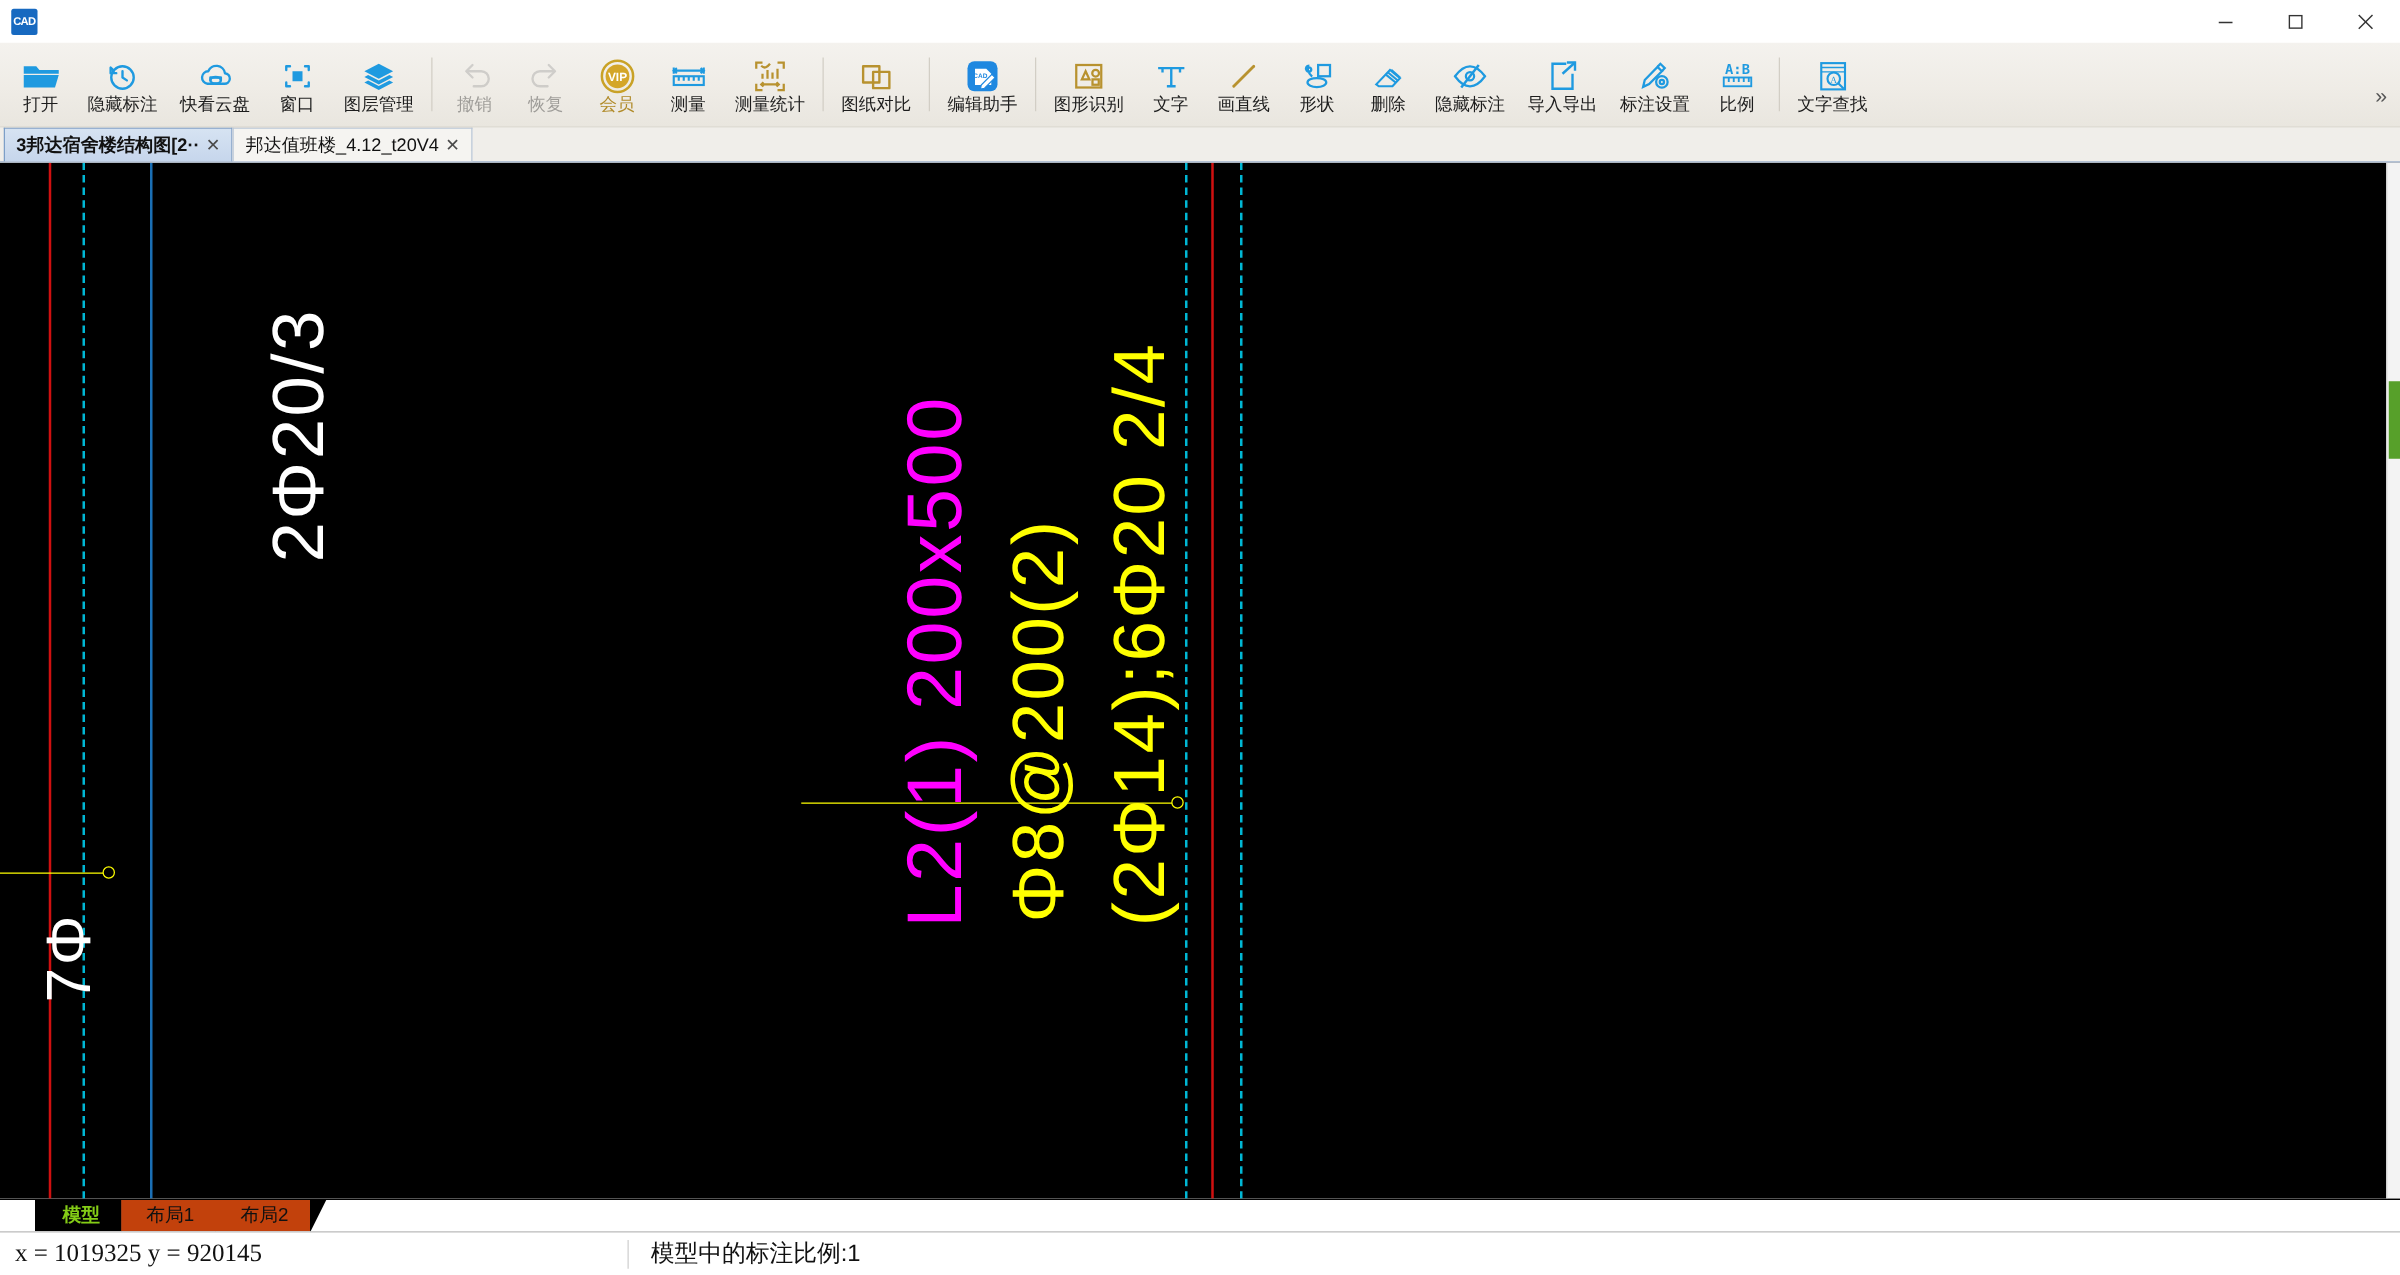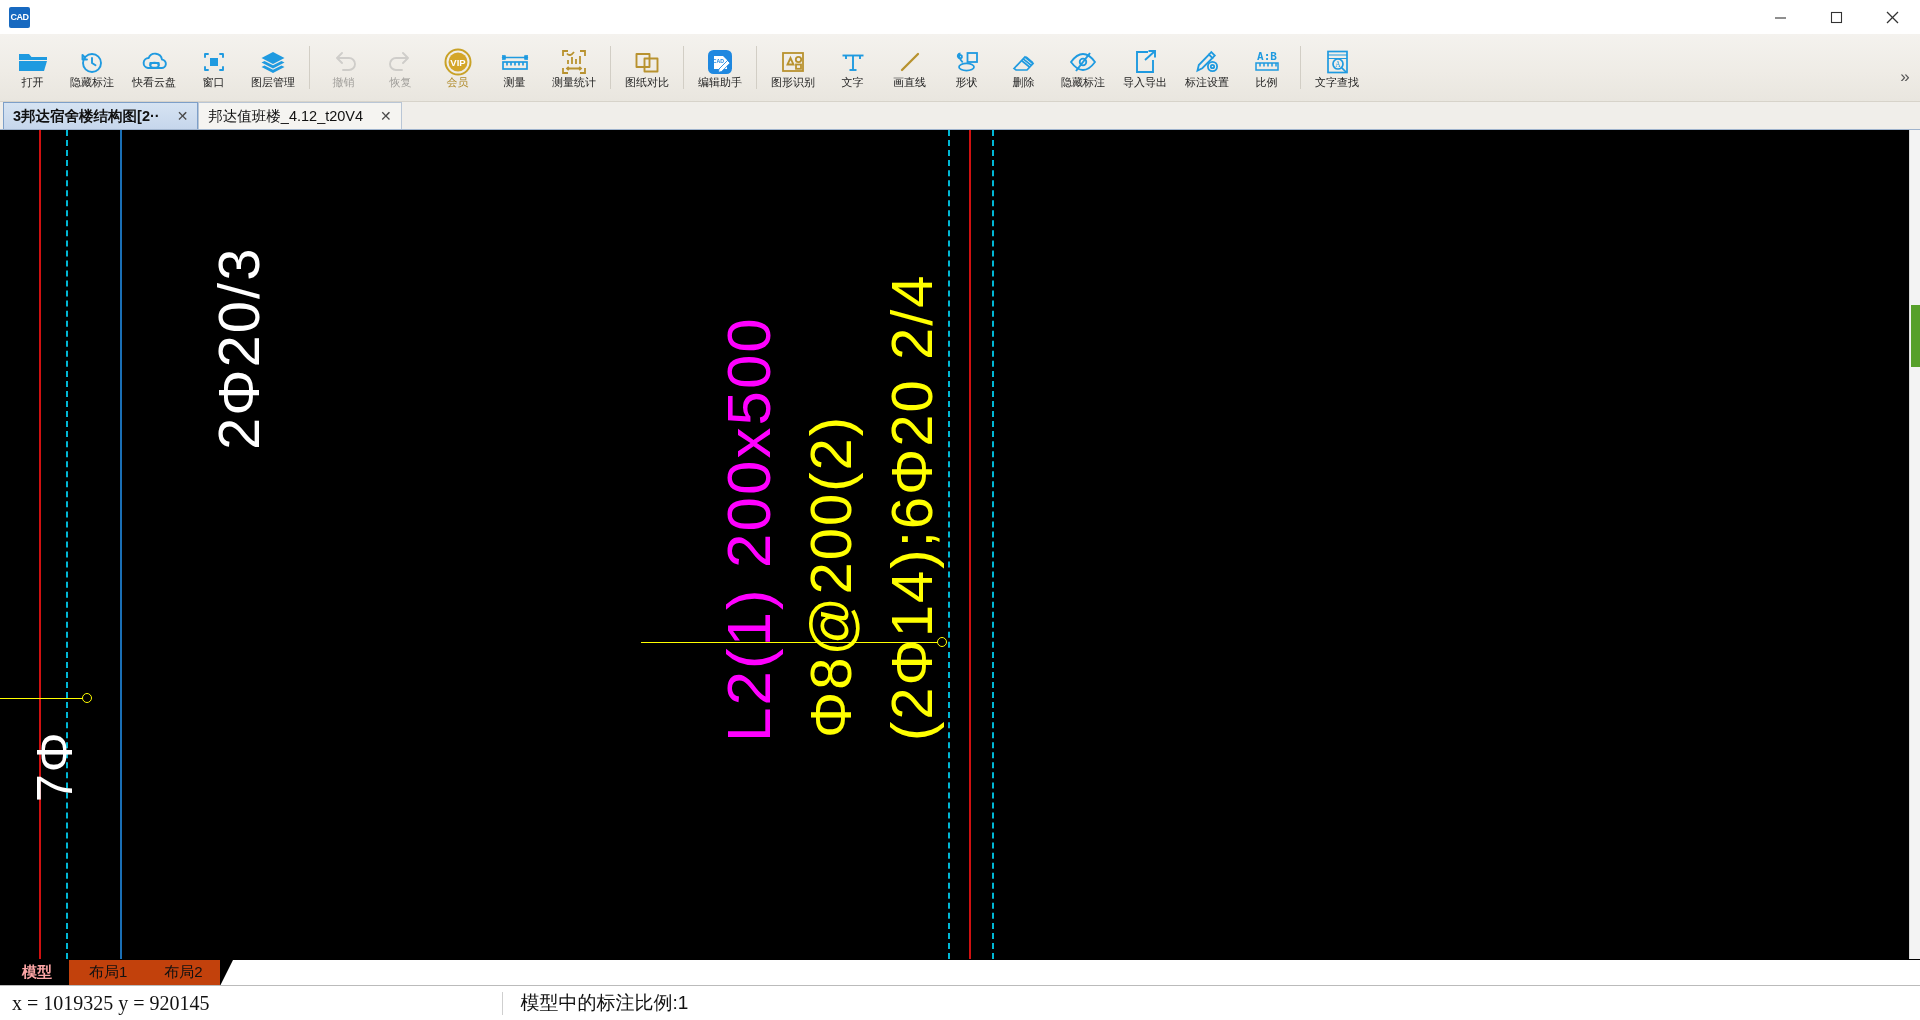--- a/index.html
+++ b/index.html
@@ -39,36 +39,36 @@
     border-bottom:1px solid #d7d3ca;
     display:flex; align-items:stretch; padding-left:4px; position:relative; z-index:15;
   }
   .tb-item {
     width:auto; min-width:57px; padding:0 9px;
     display:flex; flex-direction:column; align-items:center; justify-content:center;
     cursor:default; gap:0;
   }
   .tb-item.disabled { opacity:0.38; }
   .tb-ico { height:30px; display:flex; align-items:center; justify-content:center; }
-  .tb-lab { font-size:11px; color:#1d1d1d; white-space:nowrap; line-height:1; }
+  .tb-lab { font-size:14px; color:#1d1d1d; white-space:nowrap; line-height:1; }
   .tb-item.vip .tb-lab { color:#b08a28; }
   .tb-sep { width:1px; margin:12px 5px; background:#d2cec5; }
   .tb-more {
     margin-left:auto; width:30px; display:flex; align-items:flex-end;
     justify-content:center; padding-bottom:14px; font-size:17px; color:#555;
   }
 
   
   .doctabs {
     height:28px; flex:0 0 28px; background:#f0eeea;
     border-bottom:1px solid #9fb3cd; display:flex; align-items:flex-end;
     padding-left:3px; position:relative; z-index:14;
   }
   .doctab {
-    height:27px; display:flex; align-items:center; gap:16px;
+    height:27px; display:flex; align-items:center; gap:4px;
     padding:0 8px 0 9px; font-size:14.5px; color:#111;
     border:1px solid #b9c6d6; border-bottom:none; background:#f5f4f1;
     max-width:250px; white-space:nowrap;
   }
   .doctab.active {
     background:linear-gradient(to bottom,#d6e3f2 0%,#c6d6ec 100%);
     border-color:#7d9fc8; font-weight:bold;
   }
   .doctab .x { font-size:14px; color:#4a4a4a; padding:0 1px; cursor:pointer; }
 
@@ -103,21 +103,21 @@
   
   .layoutbar {
     height:26px; flex:0 0 26px; background:#ffffff; border-top:1px solid #000;
     display:flex; align-items:stretch; position:relative; z-index:12;
   }
   .ltab {
     position:relative; display:flex; align-items:center; justify-content:center;
     font-size:15px; color:#111; padding:0 17px 0 20px; white-space:nowrap;
     background:#c2410c;
   }
-  .ltab.active { background:#000; color:#fca5a5; font-weight:bold; padding-left:22px; }
+  .ltab.active { background:#000; color:#84cc16; font-weight:bold; padding-left:22px;margin-left:28px; }
   .ltab::after {
     content:""; position:absolute; right:-13px; top:0; width:0; height:0;
     border-style:solid; border-width:26px 13px 0 0;
     border-color:#000 transparent transparent transparent;
   }
   .ltab.active::after { border-color:#000 transparent transparent transparent; }
   .ltab:not(.active)::after { border-width:26px 13px 0 0; }
   .ltab-wrap { display:flex; }
 
   .statusbar {

